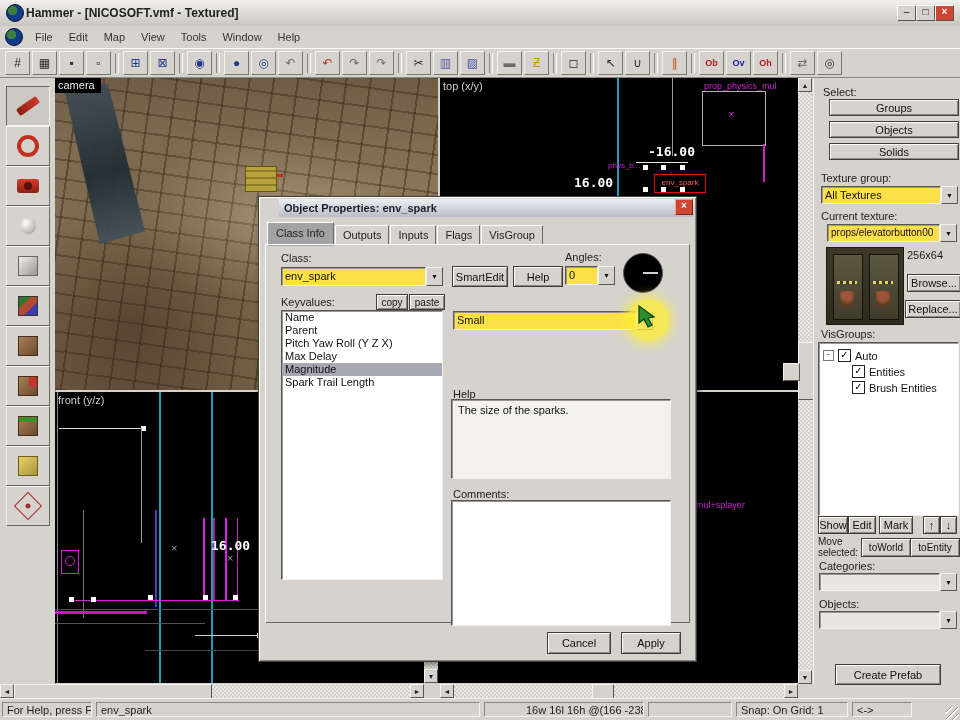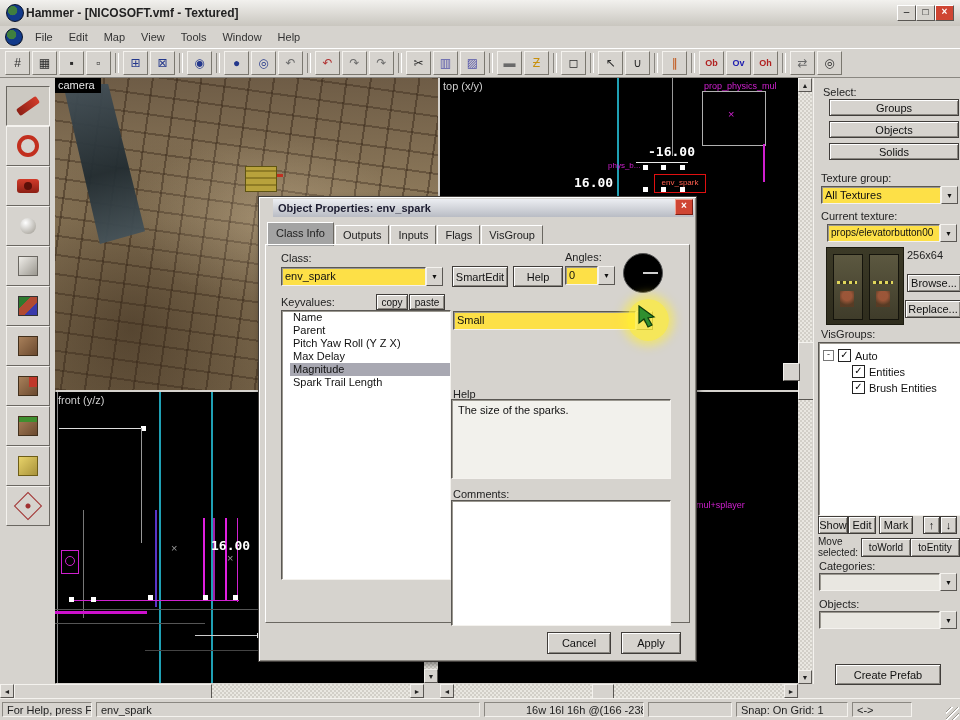--- a/index.html
+++ b/index.html
@@ -13,21 +13,21 @@
   .winbtn{width:17px;height:14px;text-align:center;line-height:12px;font-size:10px;background:#d6d3ce;border:1px solid;border-color:#fff #5a5753 #5a5753 #fff;cursor:default;}
   .winbtn.close{background:#cf4533;color:#fff;font-weight:bold;}
   #menubar{left:0;top:26px;width:960px;height:22px;background:#d6d3ce;border-bottom:1px solid #b5b2ab;display:flex;align-items:center;}
   .menuitem{padding:3px 8px;color:#333;}
   #toolbar{left:0;top:48px;width:960px;height:30px;background:#d6d3ce;border-top:1px solid #fff;border-bottom:1px solid #8a8781;display:flex;align-items:center;padding-left:4px;box-sizing:border-box;}
   .tbtn{width:23px;height:22px;margin:0 1px;display:flex;align-items:center;justify-content:center;background:#d6d3ce;border:1px solid;border-color:#f4f2ee #7a776f #7a776f #f4f2ee;font-size:12px;}
   .tbtn span{pointer-events:none;}
   .tsep{width:2px;height:20px;margin:0 3px;border-left:1px solid #8a8781;border-right:1px solid #fff;}
   
   .btn3d{background:#d6d3ce;border:1px solid #403d3a;box-shadow:inset 1px 1px 0 #fff,inset -1px -1px 0 #8a8781;text-align:center;font-size:11px;color:#111;display:flex;align-items:center;justify-content:center;}
-  .sunken{background:#fff;border:1px solid;border-color:#5a5753 #f4f2ee #f4f2ee #5a5753;box-shadow:inset 1px 1px 0 #9a978f;padding-left:8px;}
+  .sunken{background:#fff;border:1px solid;border-color:#5a5753 #f4f2ee #f4f2ee #5a5753;box-shadow:inset 1px 1px 0 #9a978f;}
   .combo{display:flex;align-items:center;}
   .combo .field{flex:1;height:100%;background:#fde047;border:1px solid;border-color:#5a5753 #f4f2ee #f4f2ee #5a5753;box-shadow:inset 1px 1px 0 #9a978f;padding:2px 3px;box-sizing:border-box;overflow:hidden;white-space:nowrap;}
   .combo .arrow{width:17px;height:100%;background:#d6d3ce;border:1px solid;border-color:#f4f2ee #5a5753 #5a5753 #f4f2ee;font-size:7px;display:flex;align-items:center;justify-content:center;box-sizing:border-box;}
   .label{color:#222;}
   
   #palette{left:0;top:78px;width:55px;height:606px;background:#d6d3ce;border-right:1px solid #9a978f;}
   .pbtn{position:absolute;left:6px;width:42px;height:38px;background:#d6d3ce;border:1px solid;border-color:#f4f2ee #6a6761 #6a6761 #f4f2ee;display:flex;align-items:center;justify-content:center;}
   .pbtn.active{border-color:#6a6761 #f4f2ee #f4f2ee #6a6761;background:#ccc9c2;}
   
   .vp{background:#000;overflow:hidden;}
@@ -60,21 +60,21 @@
   .rp{position:absolute;}
   #texthumb{left:12px;top:169px;width:76px;height:76px;background:linear-gradient(180deg,#3c3a27,#2e2c1d);border:1px solid #1c1b10;}
   .texpanel{position:absolute;top:6px;width:28px;height:64px;background:linear-gradient(180deg,#5c5840,#3f3c2a);border:1px solid #15140c;}
   .texdots{position:absolute;top:26px;left:3px;width:20px;height:3px;background:repeating-linear-gradient(90deg,#e0d65a 0 3px,#3a3726 3px 6px);}
   .texfig{position:absolute;top:36px;left:6px;width:14px;height:16px;background:radial-gradient(circle at 50% 30%,#b05a3a 0 35%,#5c3a22 70%);opacity:.8;}
   .visrow{position:absolute;display:flex;align-items:center;gap:4px;}
   .cb{width:11px;height:11px;background:#fff;border:1px solid #222;font-size:10px;font-weight:bold;line-height:10px;text-align:center;color:#000;}
   .treebox{width:9px;height:9px;border:1px solid #777;background:#fff;font-size:9px;line-height:7px;text-align:center;color:#333;}
   
   #dialog{left:258px;top:196px;width:437px;height:464px;background:#d6d3ce;border:1px solid #403d3a;box-shadow:inset 1px 1px 0 #fff,inset -1px -1px 0 #8a8781,2px 3px 6px rgba(0,0,0,.45);z-index:10;}
-  #dlgtitle{position:absolute;left:14px;top:2px;right:2px;height:18px;background:linear-gradient(180deg,#eceef2,#b9bcc4);display:flex;align-items:center;}
+  #dlgtitle{position:absolute;left:20px;top:2px;right:2px;height:18px;background:linear-gradient(180deg,#eceef2,#b9bcc4);display:flex;align-items:center;}
   #dlgtitle .t{font-weight:bold;font-size:11px;color:#1c1c30;padding-left:5px;}
   .dlgclose{position:absolute;right:3px;top:2px;width:16px;height:14px;background:#cf4533;border:1px solid;border-color:#f0a091 #7a1f14 #7a1f14 #f0a091;color:#fff;font-weight:bold;font-size:10px;line-height:12px;text-align:center;}
   .tabs{position:absolute;left:8px;top:28px;display:flex;align-items:flex-end;height:20px;}
   .tab{background:#d6d3ce;border:1px solid;border-color:#fff #6a6761 transparent #fff;padding:3px 7px 2px 7px;font-size:11px;color:#222;margin-right:1px;height:13px;}
   .tab.active{padding:4px 8px 4px 8px;height:14px;font-weight:normal;position:relative;top:1px;background:#a3a3a3;}
   .tabpanel{position:absolute;left:6px;top:47px;width:423px;height:377px;border:1px solid;border-color:#fff #6a6761 #6a6761 #fff;}
   .kvlist{position:absolute;left:22px;top:113px;width:160px;height:268px;}
   .kvitem{padding:0 3px;height:13px;line-height:13px;white-space:nowrap;overflow:hidden;}
   .kvitem.sel{background:#a8a8b2;}
   .groupbox{position:absolute;background:#f2f1ec;border:1px solid;border-color:#5a5753 #f4f2ee #f4f2ee #5a5753;box-shadow:inset 1px 1px 0 #9a978f;}

